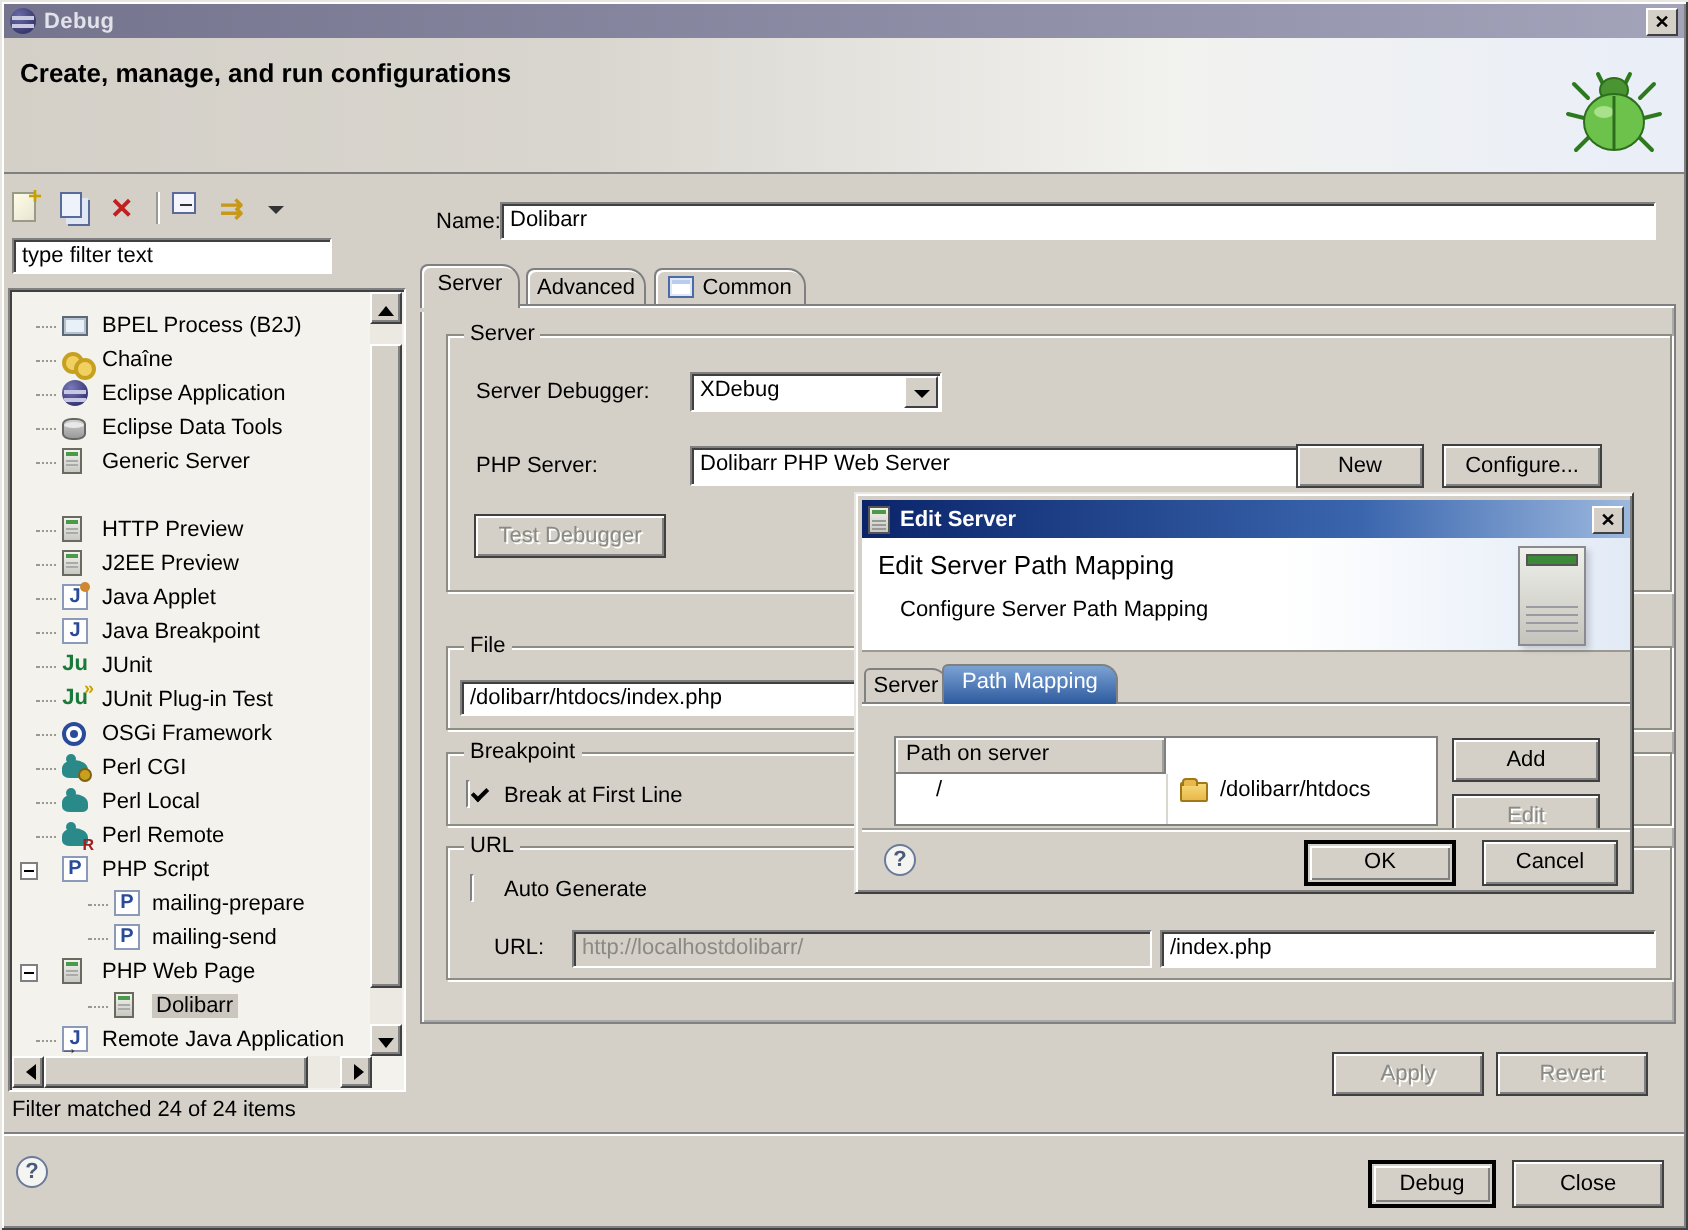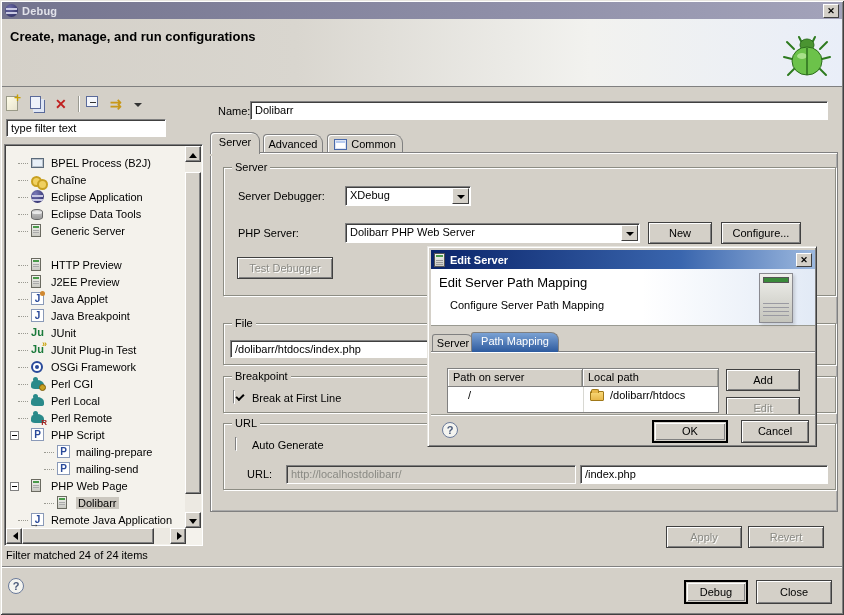--- a/index.html
+++ b/index.html
@@ -367,21 +367,21 @@
 
 <div class="abs groupbox" style="left:223px; top:167px; width:613px; height:129px;">
   <span class="gb-label">Server</span>
 </div>
 <span class="abs" style="left:238px; top:190px;">Server Debugger:</span>
 <div class="abs combo" style="left:345px; top:186px; width:126px; height:20px;">
   <span class="val">XDebug</span>
   <span class="cbtn"></span>
 </div>
 <span class="abs" style="left:238px; top:227px;">PHP Server:</span>
-<div class="abs combo" style="left:345px; top:223px; width:295px; height:20px;">
+<div class="abs combo" style="left:345px; top:223px; width:324px; height:20px;">
   <span class="val">Dolibarr PHP Web Server</span>
   <span class="cbtn"></span>
 </div>
 <div class="abs btn" style="left:648px; top:222px; width:64px; height:22px; padding-top:4px;">New</div>
 <div class="abs btn" style="left:721px; top:222px; width:80px; height:22px; padding-top:4px;">Configure...</div>
 <div class="abs btn dis" style="left:237px; top:257px; width:96px; height:22px; padding-top:4px;">Test Debugger</div>
 
 
 <div class="abs groupbox" style="left:223px; top:323px; width:613px; height:42px;">
   <span class="gb-label">File</span>
@@ -420,21 +420,20 @@
     <h2>Edit Server Path Mapping</h2>
     <span class="sub">Configure Server Path Mapping</span>
     <span class="tower"></span>
   </div>
   <div class="abs ed-tab" style="left:4px; top:87px; width:42px; height:18px;">Server</div>
   <div class="abs ed-tab active" style="left:43px; top:85px; width:88px; height:20px;">Path Mapping</div>
   <div class="abs" id="ed-tabline"></div>
 
   <div class="abs" id="ed-table">
     <span class="ed-th" style="left:0; width:135px;">Path on server</span>
-    <span class="ed-th" style="left:135px; width:135px; border-right:none;">Local path</span>
     <span class="ed-colline" style="left:135px;"></span>
     <div class="abs" style="left:0; top:18px; width:270px; height:17px;">
       <span class="abs" style="left:20px; top:2px;">/</span>
       <span class="folder-icon" style="left:142px; top:4px;"></span>
       <span class="abs" style="left:162px; top:2px;">/dolibarr/htdocs</span>
     </div>
   </div>
   <div class="abs btn" style="left:298px; top:122px; width:74px; height:22px; padding-top:4px;">Add</div>
   <div class="abs btn dis" style="left:298px; top:150px; width:74px; height:22px; padding-top:4px;">Edit</div>
 

